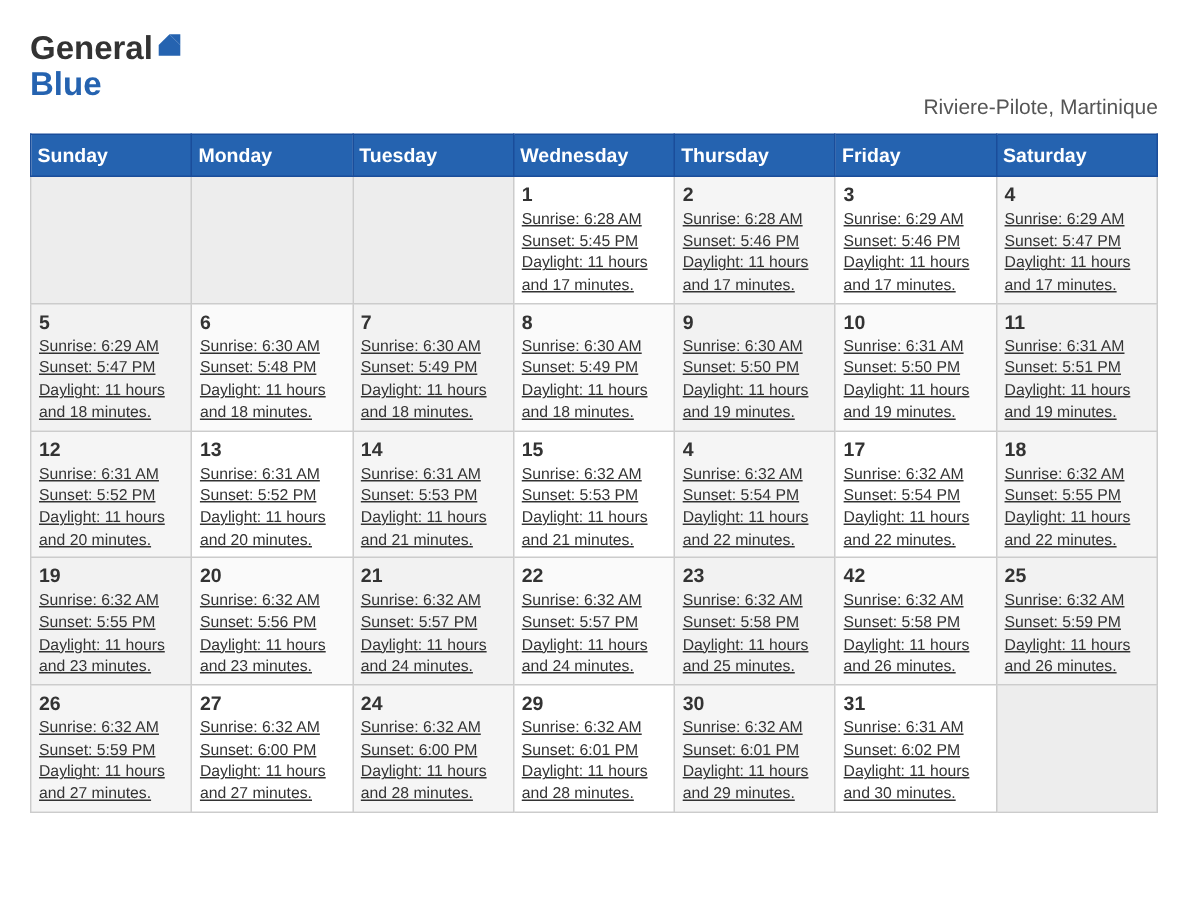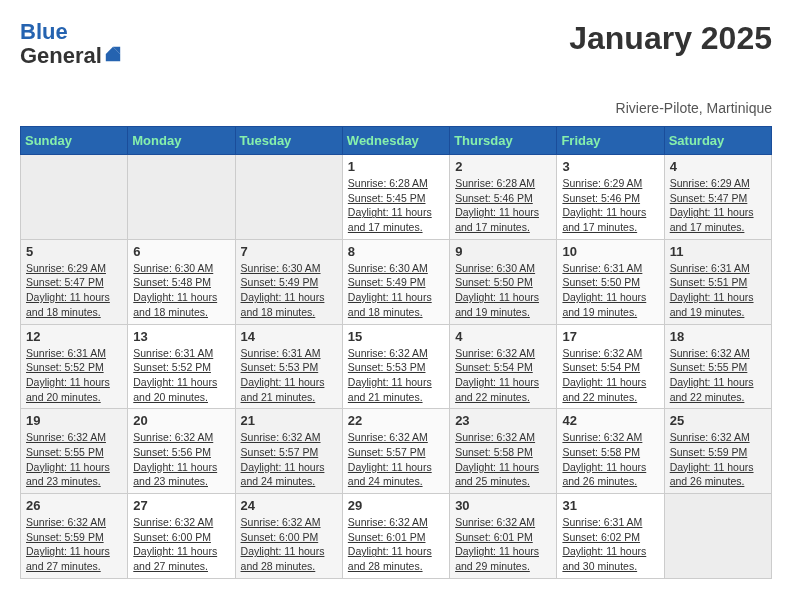--- a/index.html
+++ b/index.html
@@ -45,21 +45,21 @@
       color: #555;
       margin-top: 43px;
     }
     .calendar {
       width: 100%;
       border-collapse: collapse;
       border: 1px solid #ccc;
     }
     .calendar th {
       background-color: #2563b0;
-      color: #86efac;
+      color: #ffffff;
       font-size: 13px;
       padding: 6px 4px;
       text-align: left;
       border: 1px solid #1a4d9a;
     }
     .calendar td {
       width: 107px;
       vertical-align: top;
       padding: 4px 5px;
       border: 1px solid #ccc;
@@ -97,32 +97,31 @@
     .calendar tr:nth-child(odd) td:nth-child(even) { background: #fff; }
     .empty-cell { background: #ededed !important; }
   </style>
 </head>
 <body>
 
 <div class="header">
   <div class="logo">
     <div>
       <div class="logo-text">
-        <span class="logo-blue">Blue</span>
-      </div>
-      <div class="logo-text">
         <span class="logo-general">General</span><svg class="logo-icon" viewBox="0 0 20 20">
             <polygon points="2,10 10,2 18,10 18,18 2,18" fill="#2563b0"></polygon>
             <polygon points="10,2 18,2 18,10" fill="#2563b0"></polygon>
           </svg>
       </div>
+      <div class="logo-text">
+        <span class="logo-blue">Blue</span>
+      </div>
     </div>
   </div>
   <div class="title-area">
-    <div class="month-title">January 2025</div>
     <div class="subtitle">Riviere-Pilote, Martinique</div>
   </div>
 </div>
 
 <table class="calendar">
   <thead>
     <tr>
 
     <th>Sunday</th>
         <th>Monday</th>

